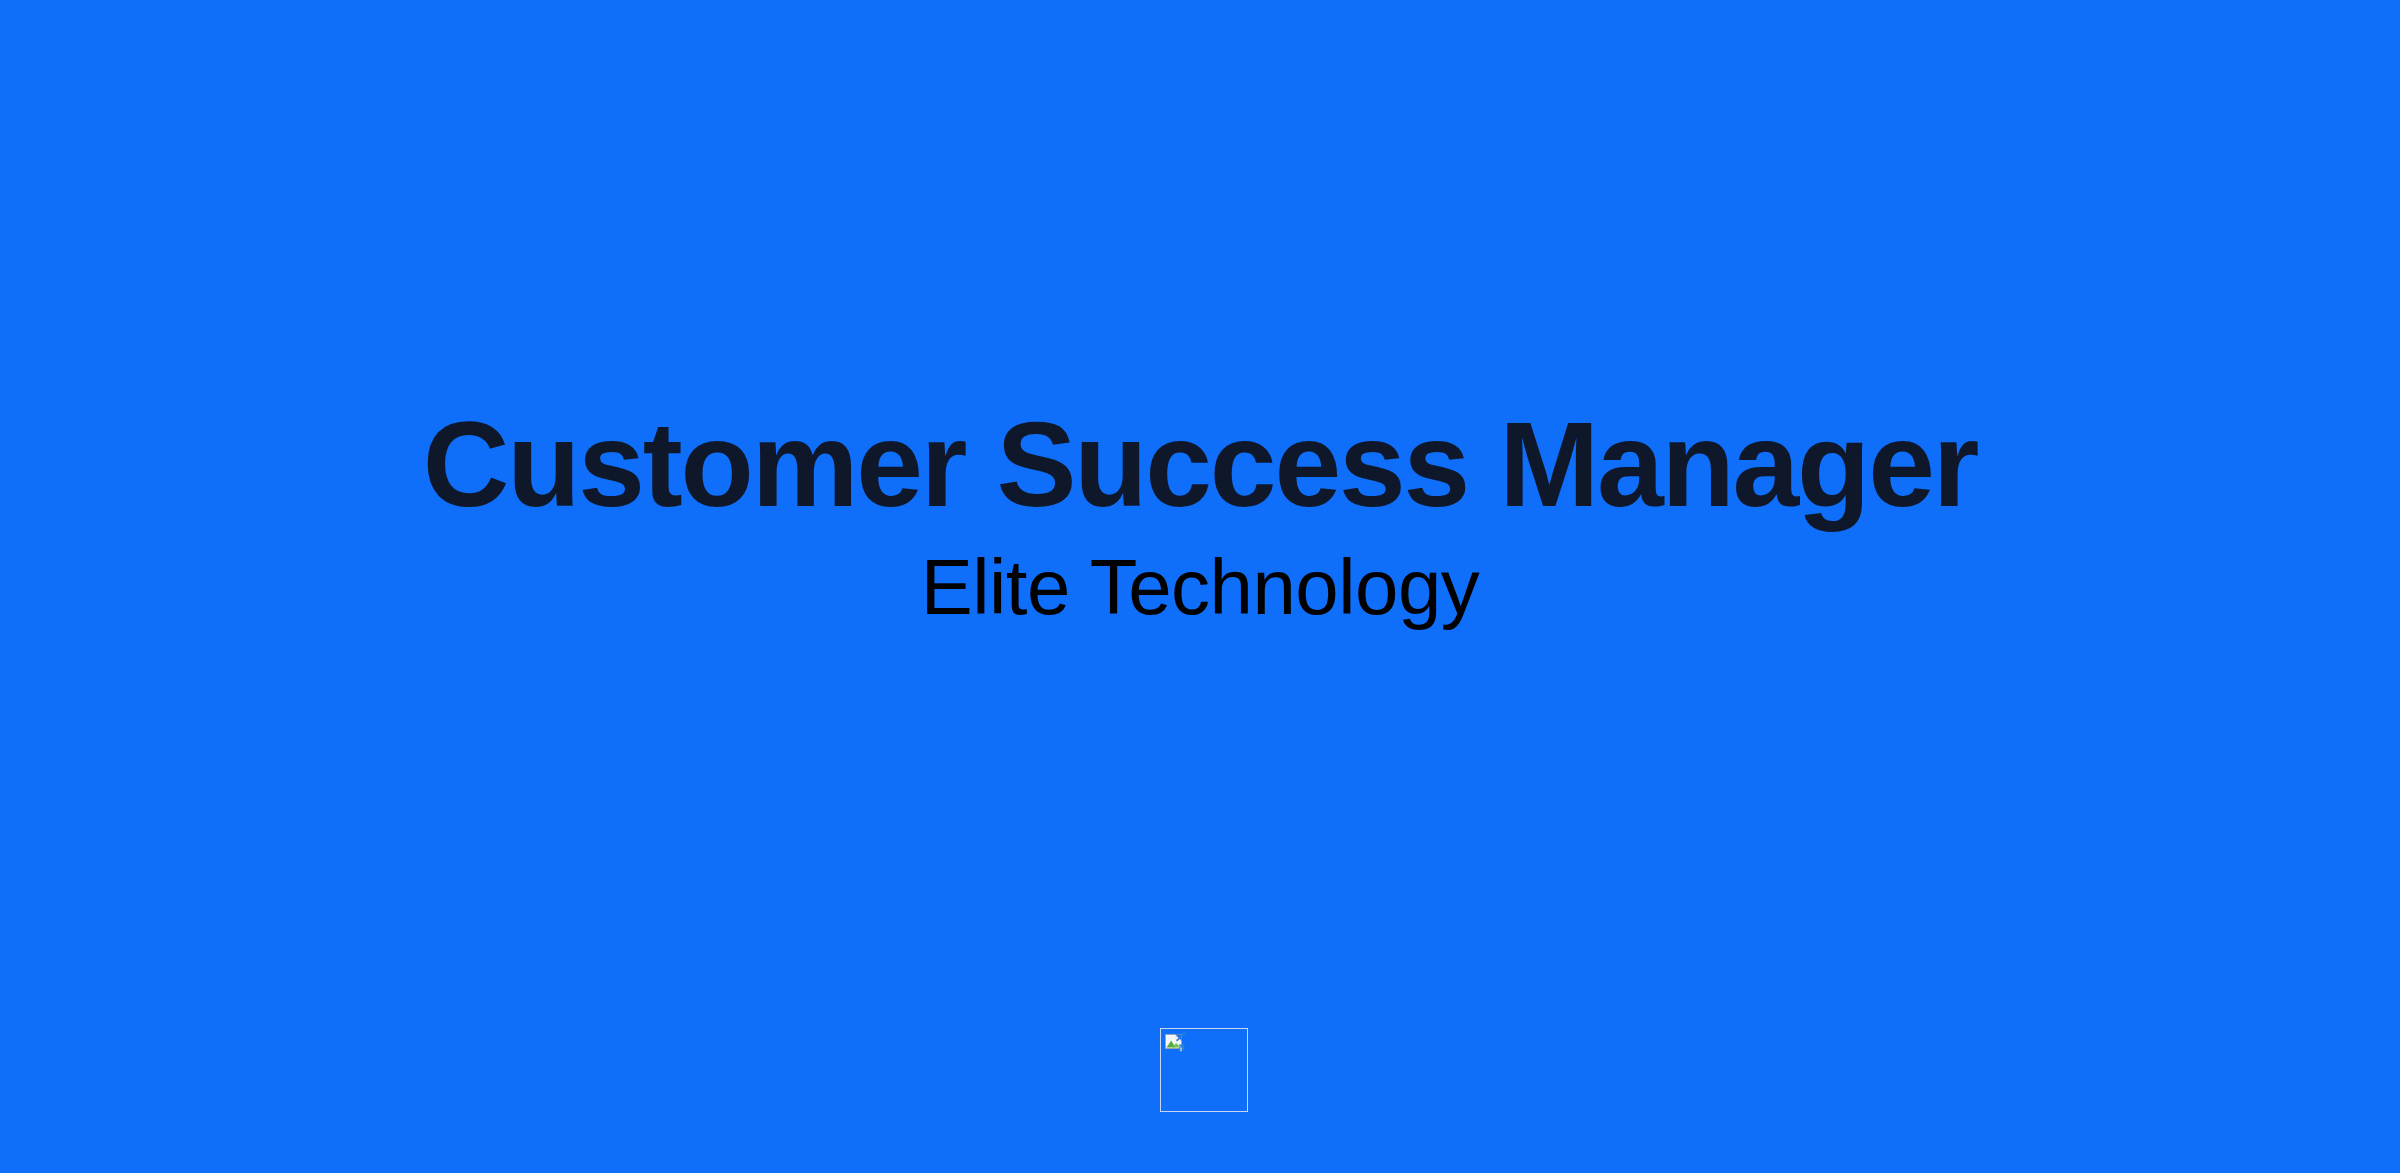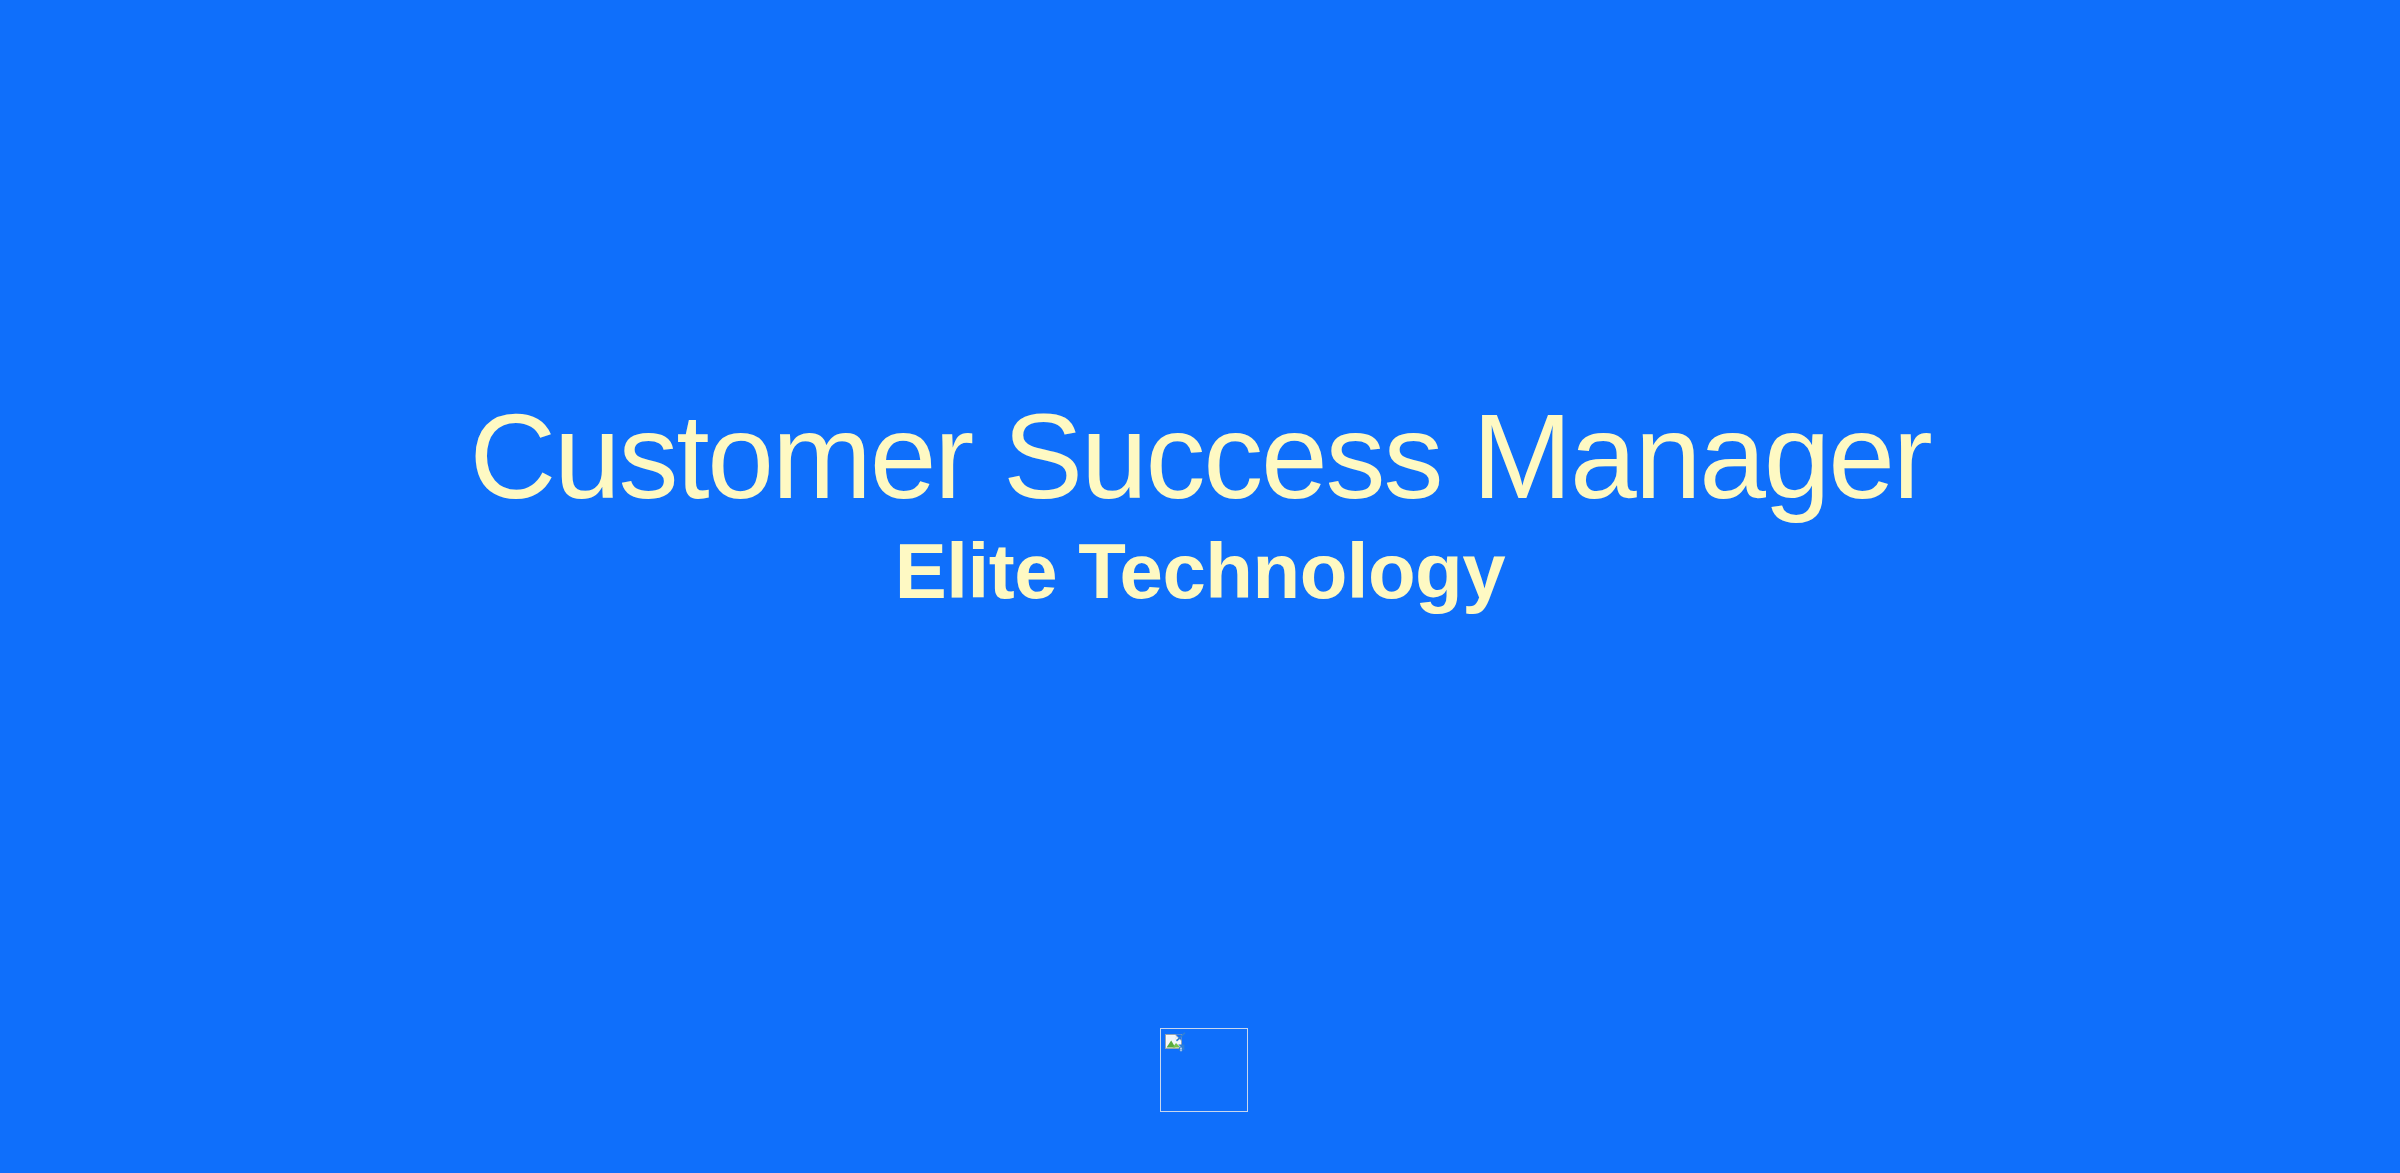--- a/index.html
+++ b/index.html
@@ -29,40 +29,40 @@
     left: 0;
     top: 0;
     width: 2400px;
     
     padding-top: 396px;
     text-align: center;
   }
 
   #job-title {
     display: block;
-    margin: 0;
+    margin: 8px;
     font-family: "Liberation Sans", sans-serif;
     font-size: 120px;
-    font-weight: 400;
+    font-weight: 700;
     line-height: 1.0;
     letter-spacing: -2.2px;
-    color: #fef9c3;
+    color: #0f172a;
     white-space: nowrap;
   }
 
   #company-name {
     display: block;
     margin: 0;
     padding-top: 16px;
     font-family: "Liberation Sans", sans-serif;
     font-size: 78px;
-    font-weight: 700;
+    font-weight: 400;
     line-height: 1.0;
     letter-spacing: -0.5px;
-    color: #fef9c3;
+    color: #000000;
     white-space: nowrap;
   }
 
   
   #logo-placeholder {
     position: absolute;
     left: 1160px;
     top: 1028px;
     width: 88px;
     height: 84px;

